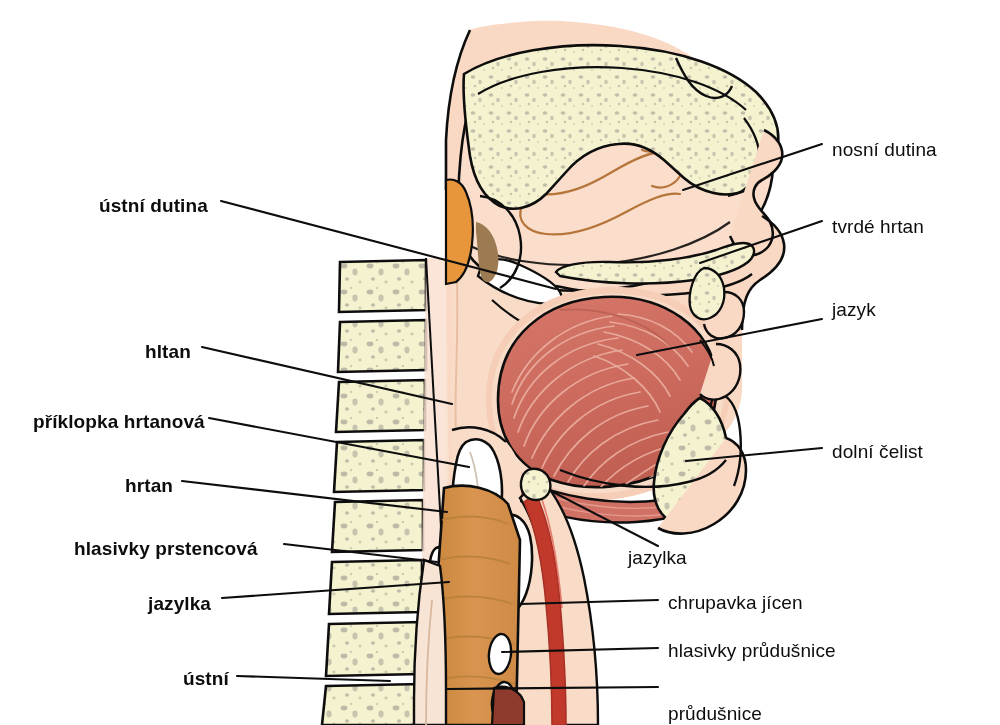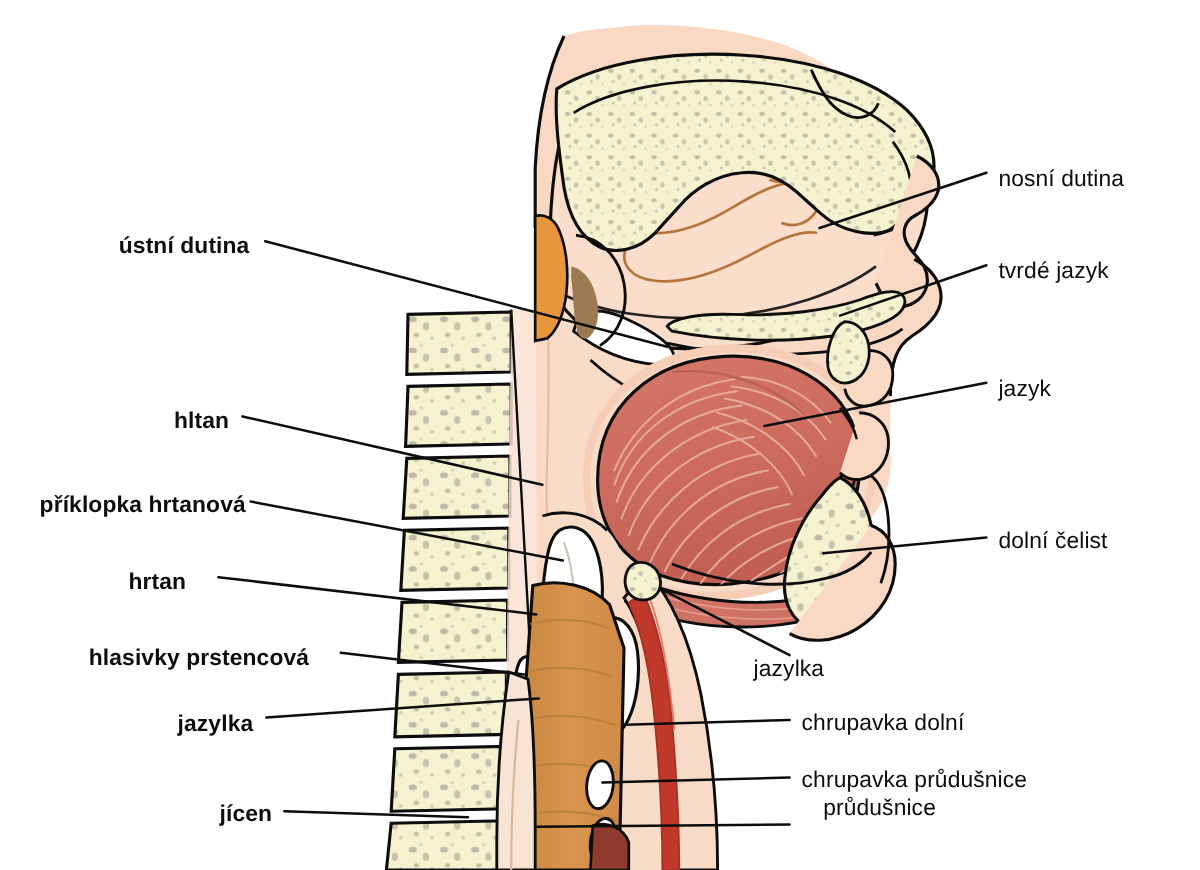--- a/index.html
+++ b/index.html
@@ -340,29 +340,29 @@
         <line x1="209" y1="418" x2="469" y2="467"></line>
         <line x1="182" y1="481" x2="447" y2="512"></line>
         <line x1="284" y1="544" x2="437" y2="562"></line>
         <line x1="222" y1="598" x2="449" y2="582"></line>
         <line x1="237" y1="676" x2="390" y2="681"></line>
       </g>
   </svg>
 
   <div id="label-layer">
       <div class="label" style="left: 832px; top: 140px;">nosní dutina</div>
-      <div class="label" style="left: 832px; top: 217px;">tvrdé jazyk</div>
-      <div class="label" style="left: 832px; top: 315px;">jazyk</div>
+      <div class="label" style="left: 832px; top: 217px;">tvrdé hrtan</div>
+      <div class="label" style="left: 832px; top: 300px;">jazyk</div>
       <div class="label" style="left: 832px; top: 442px;">dolní čelist</div>
       <div class="label" style="left: 628px; top: 548px;">jazylka</div>
-      <div class="label" style="left: 668px; top: 593px;">chrupavka dolní</div>
-      <div class="label" style="left: 668px; top: 641px;">chrupavka průdušnice</div>
-      <div class="label" style="left: 668px; top: 664px; margin-left: 18px;">průdušnice</div>
+      <div class="label" style="left: 668px; top: 593px;">chrupavka jícen</div>
+      <div class="label" style="left: 668px; top: 641px;">hlasivky průdušnice</div>
+      <div class="label" style="left: 668px; top: 704px;">průdušnice</div>
       <div class="label right-anchored" style="left: 99px; top: 196px;">ústní dutina</div>
       <div class="label right-anchored" style="left: 145px; top: 342px;">hltan</div>
       <div class="label right-anchored" style="left: 33px; top: 412px;">příklopka hrtanová</div>
-      <div class="label right-anchored" style="left: 107px; top: 476px; text-align: right;">hrtan</div>
+      <div class="label right-anchored" style="left: 125px; top: 476px; text-align: right;">hrtan</div>
       <div class="label right-anchored" style="left: 74px; top: 539px;">hlasivky prstencová</div>
       <div class="label right-anchored" style="left: 148px; top: 594px;">jazylka</div>
-      <div class="label right-anchored" style="left: 183px; top: 669px;">jícen</div>
+      <div class="label right-anchored" style="left: 183px; top: 669px;">ústní</div>
     </div>
 
 </div>
 
 </body></html>

